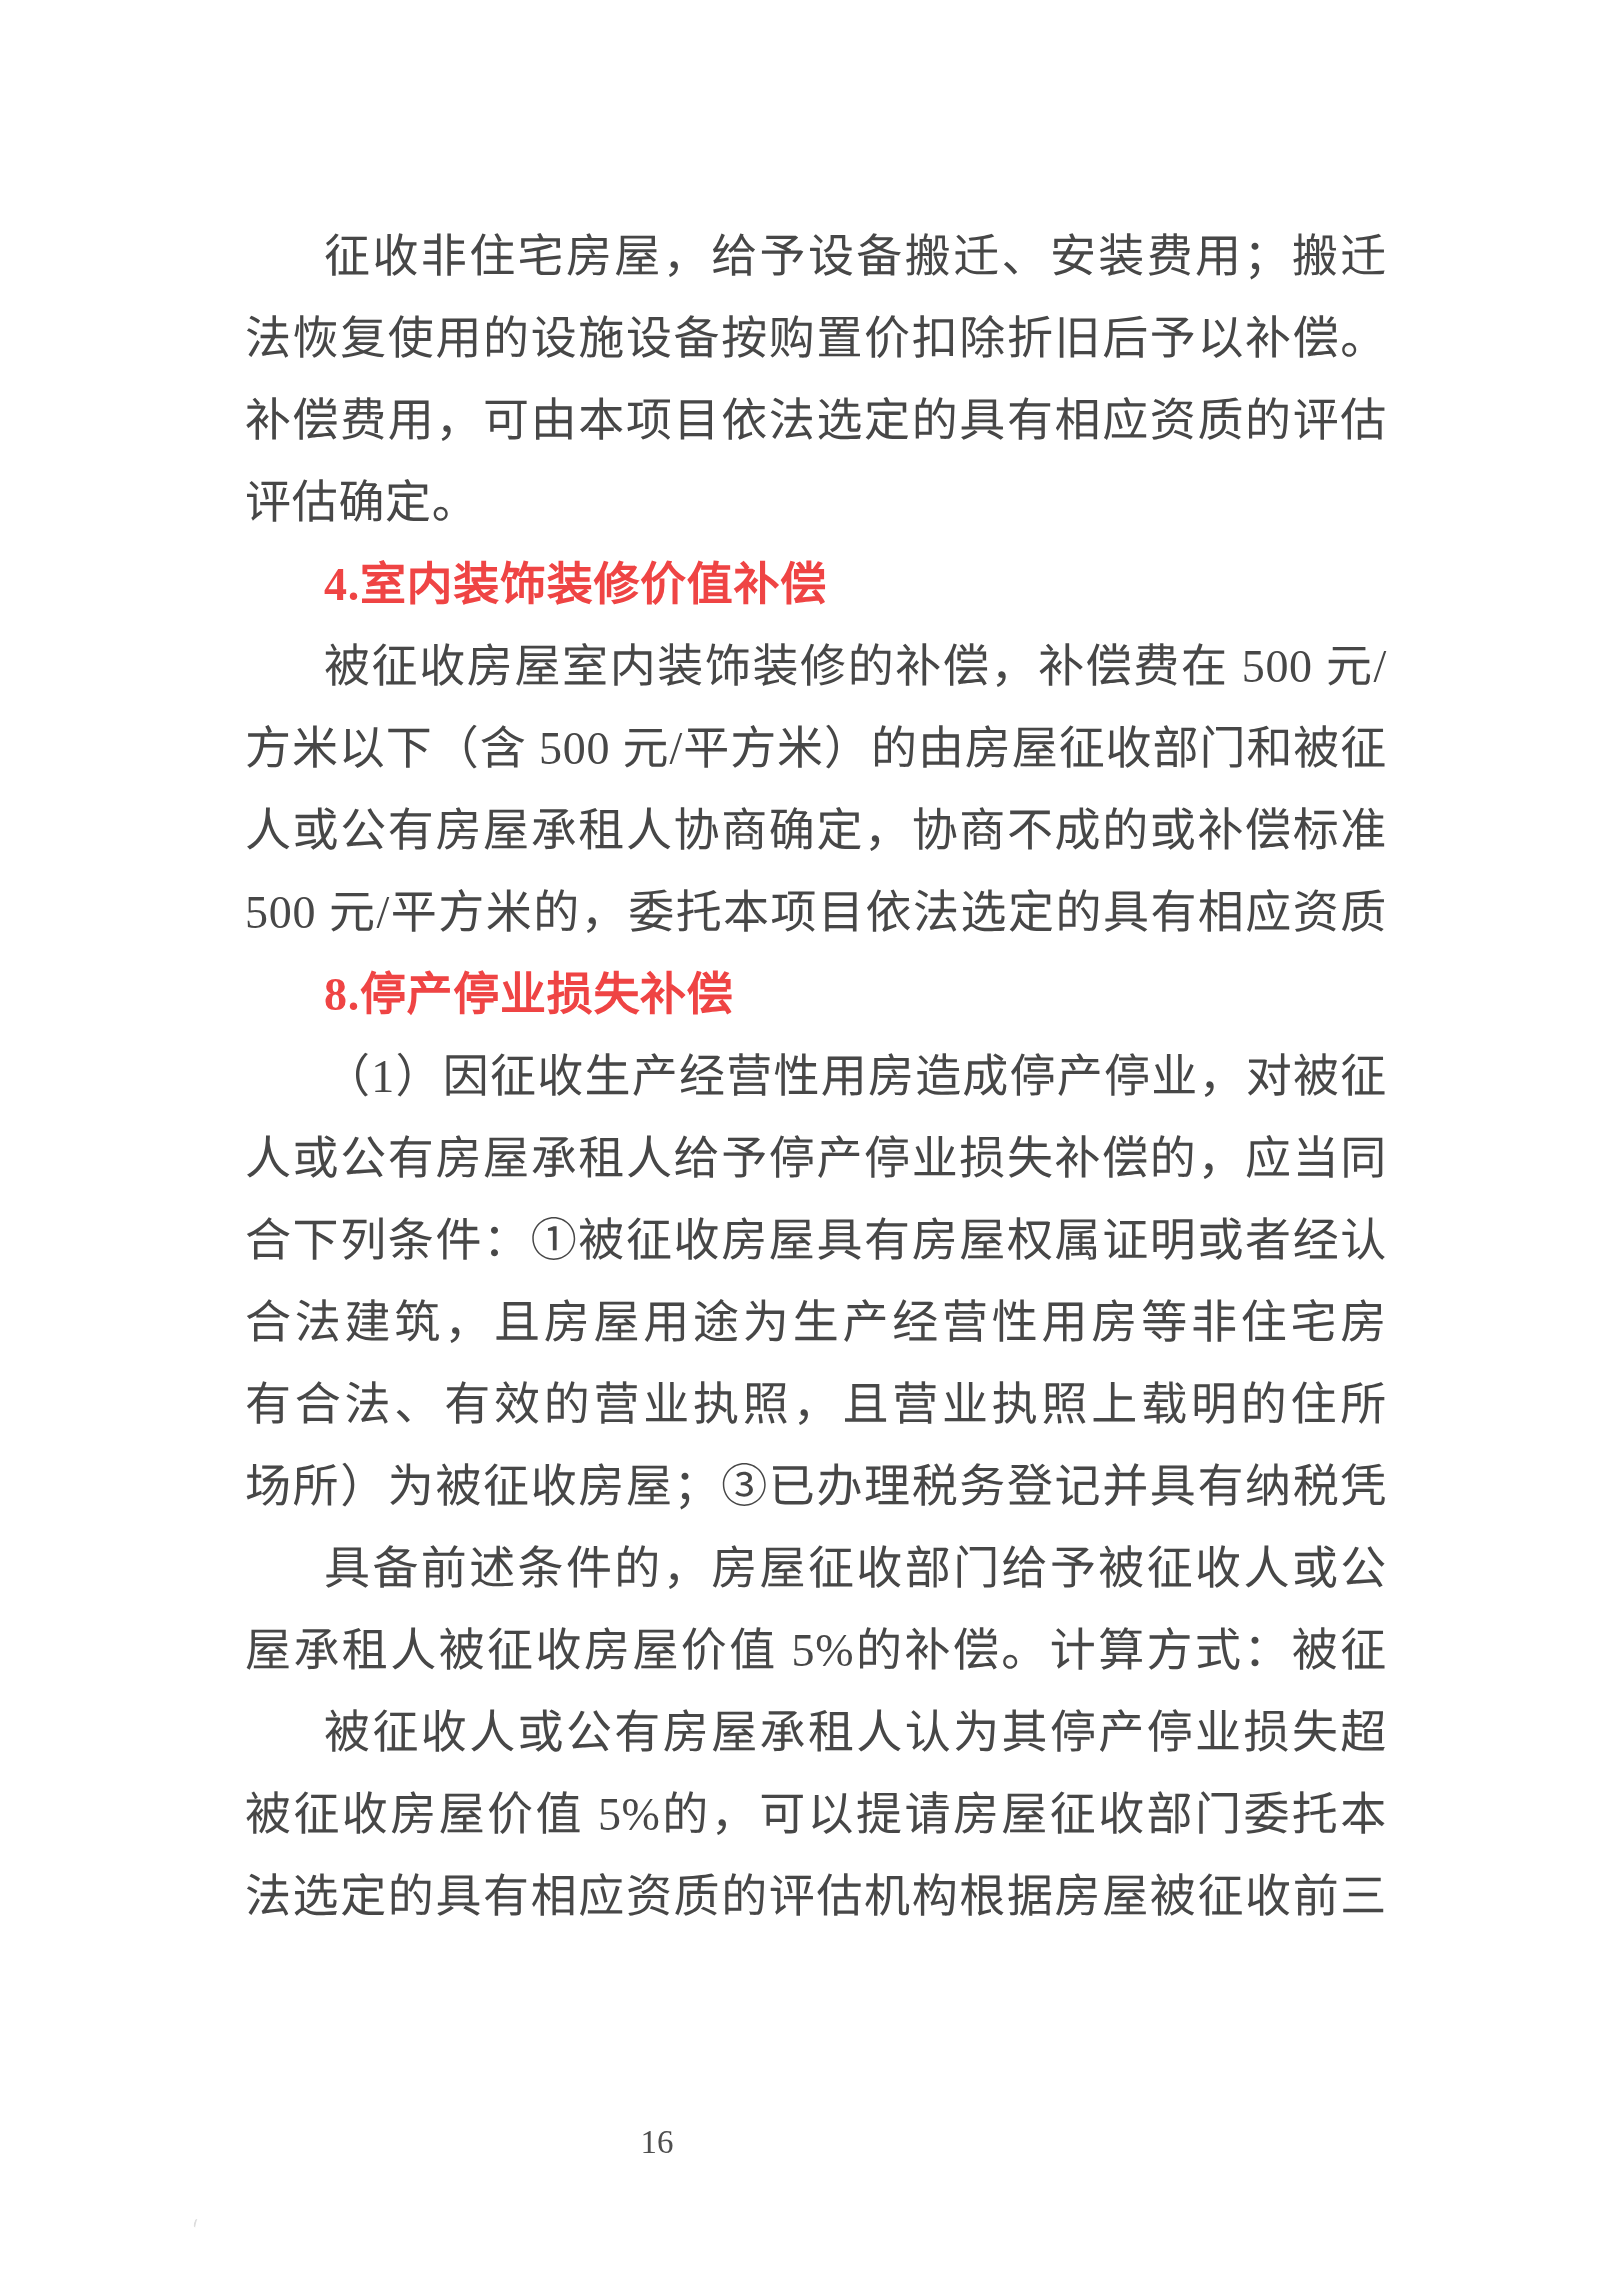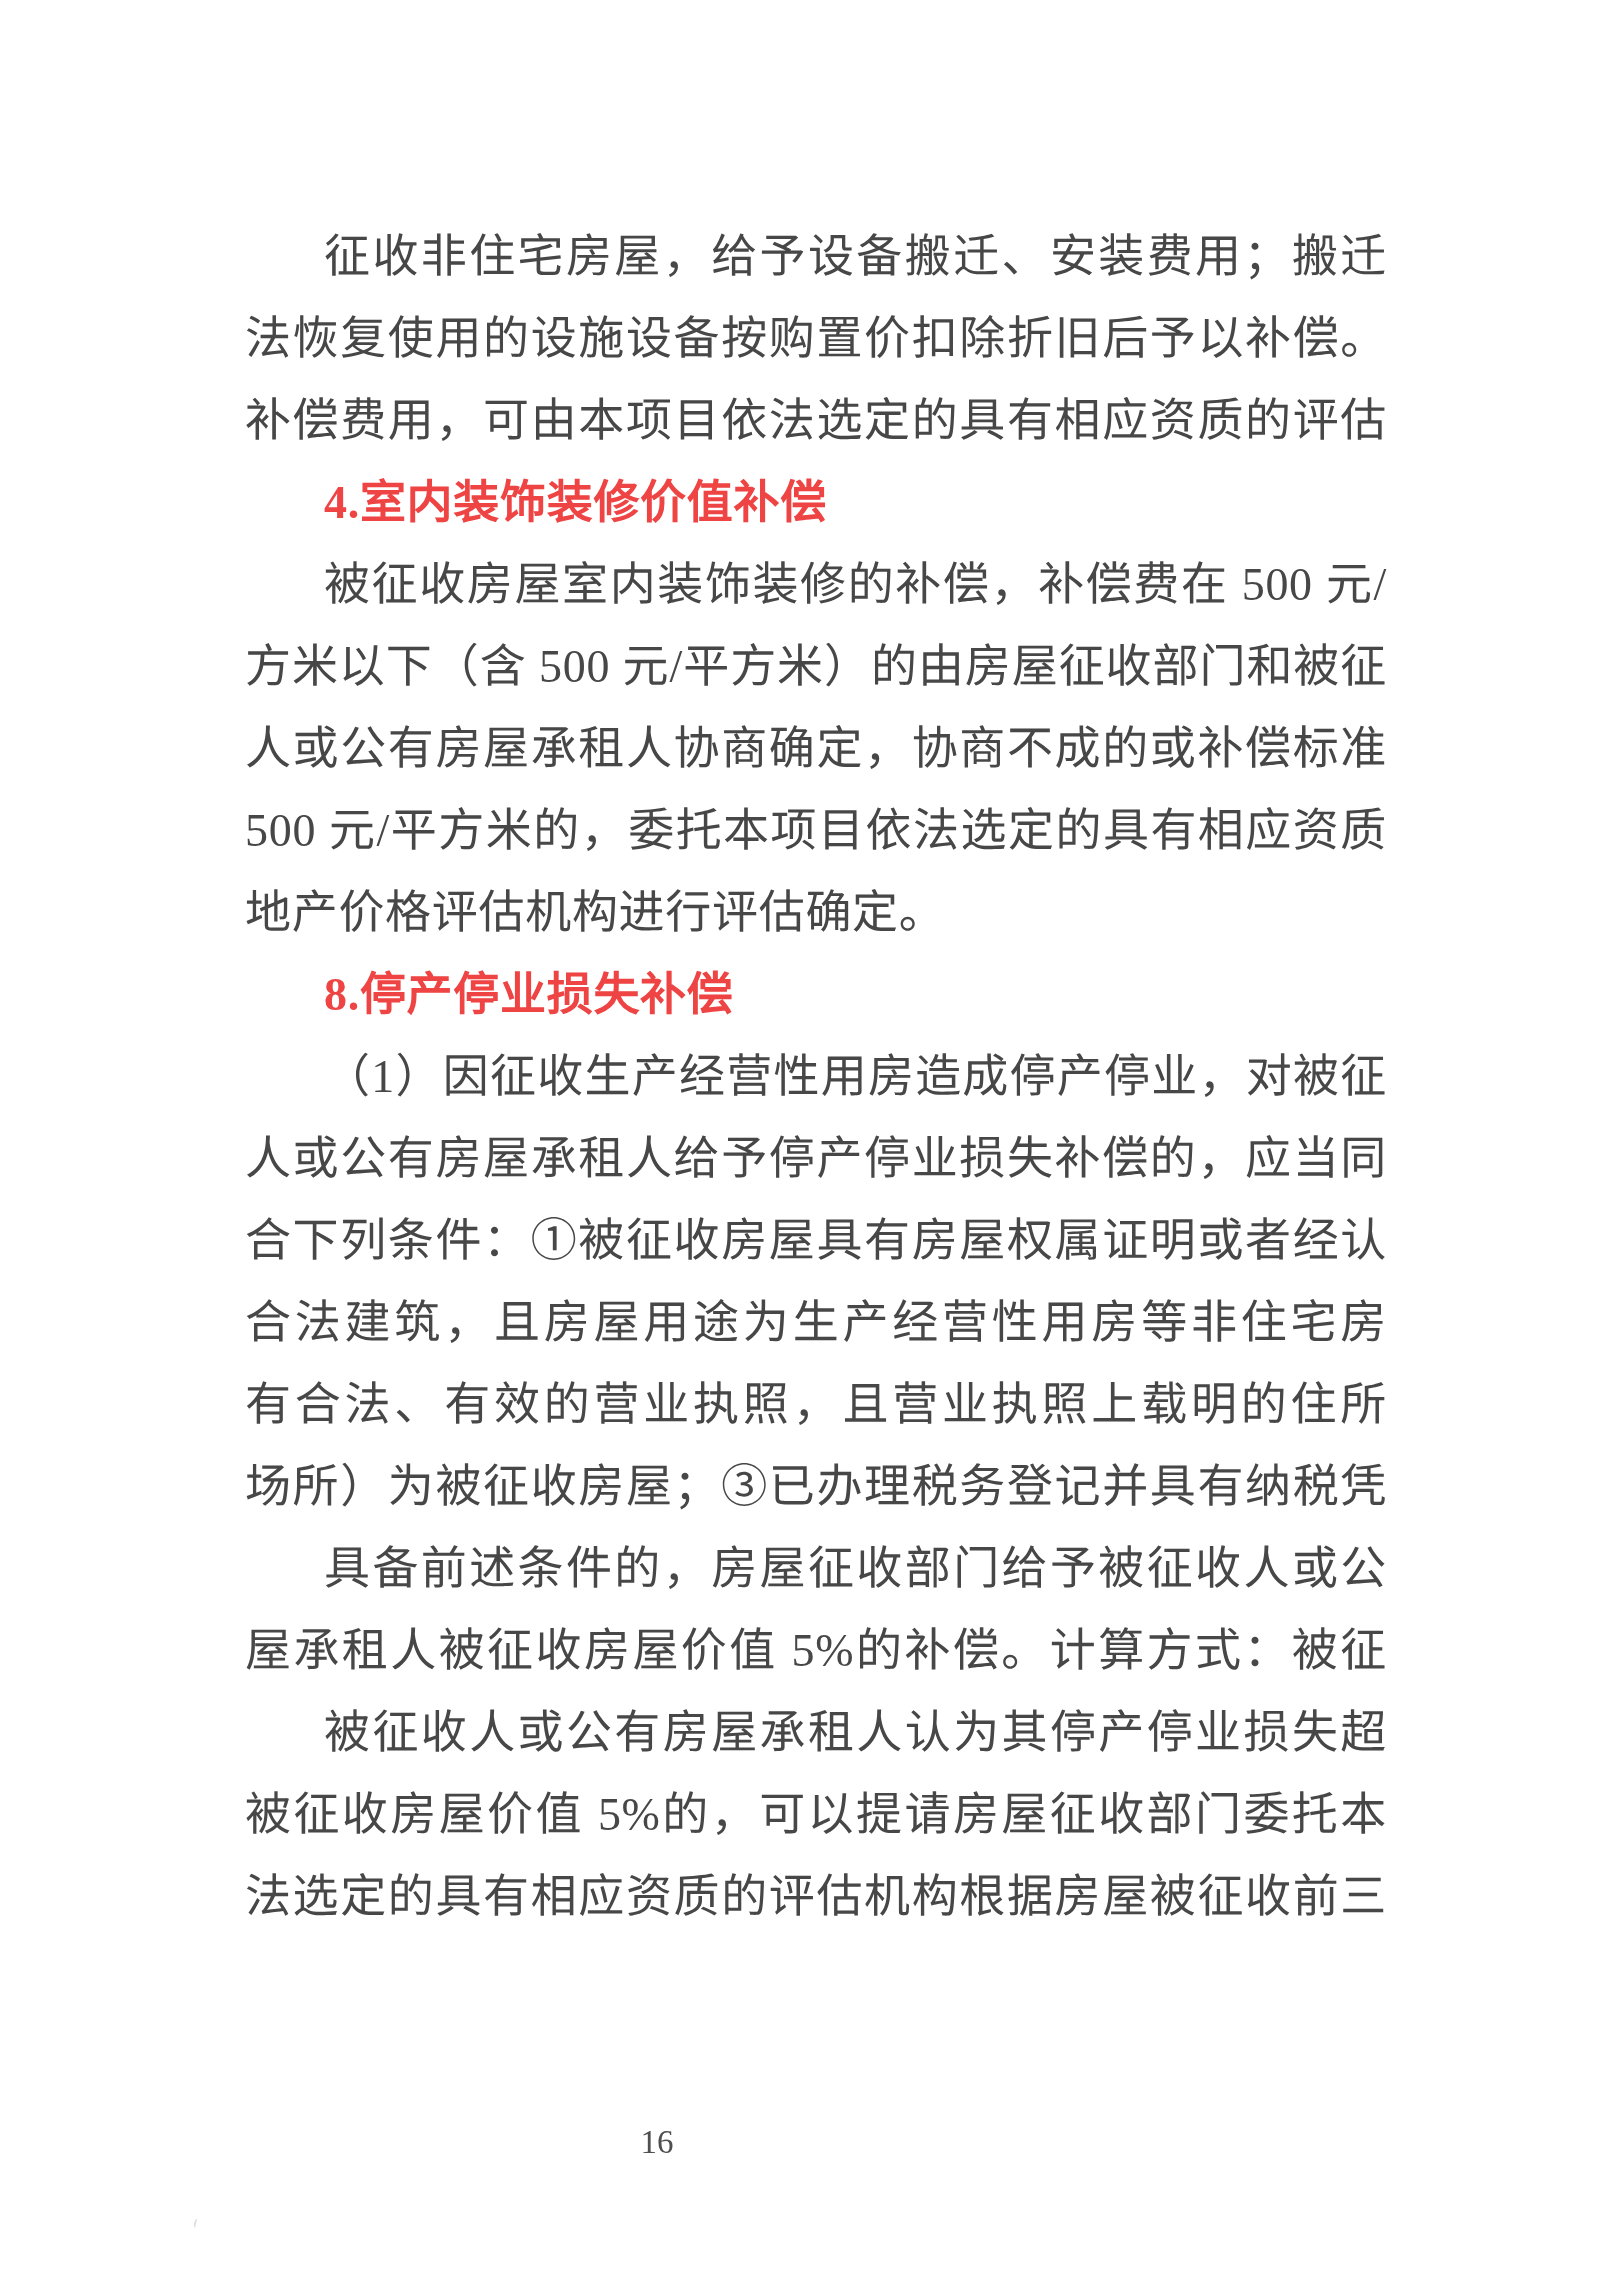--- a/index.html
+++ b/index.html
@@ -69,26 +69,26 @@
 </style>
 </head>
 <body>
 
 <div class="page">
   <div class="text-block">
 
   <div class="line indent fill">征收非住宅房屋，给予设备搬迁、安装费用；搬迁后无</div>
       <div class="line fill">法恢复使用的设施设备按购置价扣除折旧后予以补偿。前述</div>
       <div class="line fill">补偿费用，可由本项目依法选定的具有相应资质的评估机构</div>
+      <div class="line">评估确定。</div>
       <div class="line heading indent">4.室内装饰装修价值补偿</div>
       <div class="line indent fill">被征收房屋室内装饰装修的补偿，补偿费在 500 元/平</div>
       <div class="line fill">方米以下（含 500 元/平方米）的由房屋征收部门和被征收</div>
       <div class="line fill">人或公有房屋承租人协商确定，协商不成的或补偿标准超过</div>
       <div class="line fill">500 元/平方米的，委托本项目依法选定的具有相应资质的房</div>
-      <div class="line">地产价格评估机构进行评估确定。</div>
       <div class="line heading indent">8.停产停业损失补偿</div>
       <div class="line indent fill">（1）因征收生产经营性用房造成停产停业，对被征收</div>
       <div class="line fill">人或公有房屋承租人给予停产停业损失补偿的，应当同时符</div>
       <div class="line fill">合下列条件：①被征收房屋具有房屋权属证明或者经认定为</div>
       <div class="line fill">合法建筑，且房屋用途为生产经营性用房等非住宅房屋；②</div>
       <div class="line fill">有合法、有效的营业执照，且营业执照上载明的住所（经营</div>
       <div class="line fill">场所）为被征收房屋；③已办理税务登记并具有纳税凭证。</div>
       <div class="line indent fill">具备前述条件的，房屋征收部门给予被征收人或公有房</div>
       <div class="line fill">屋承租人被征收房屋价值 5%的补偿。计算方式：被征收房屋</div>
       <div class="line indent fill">被征收人或公有房屋承租人认为其停产停业损失超过</div>

